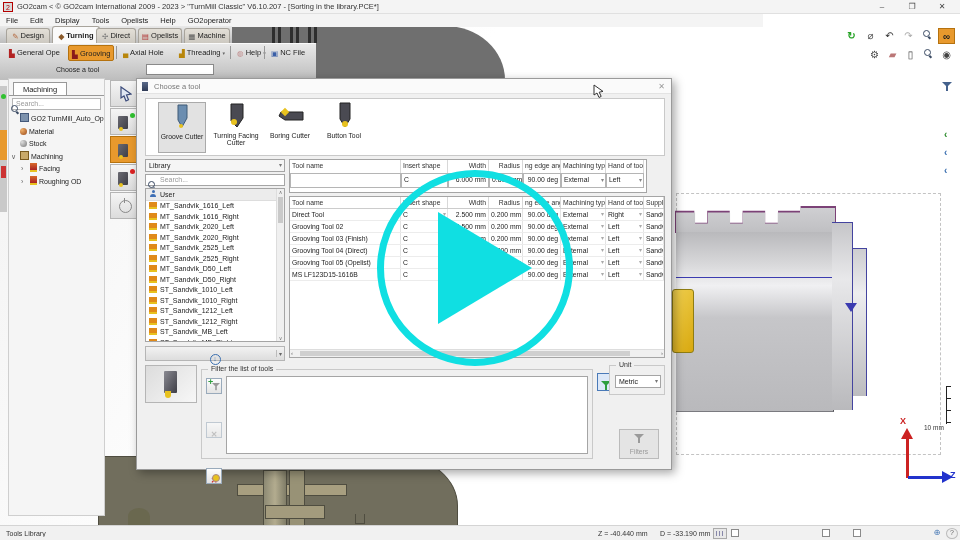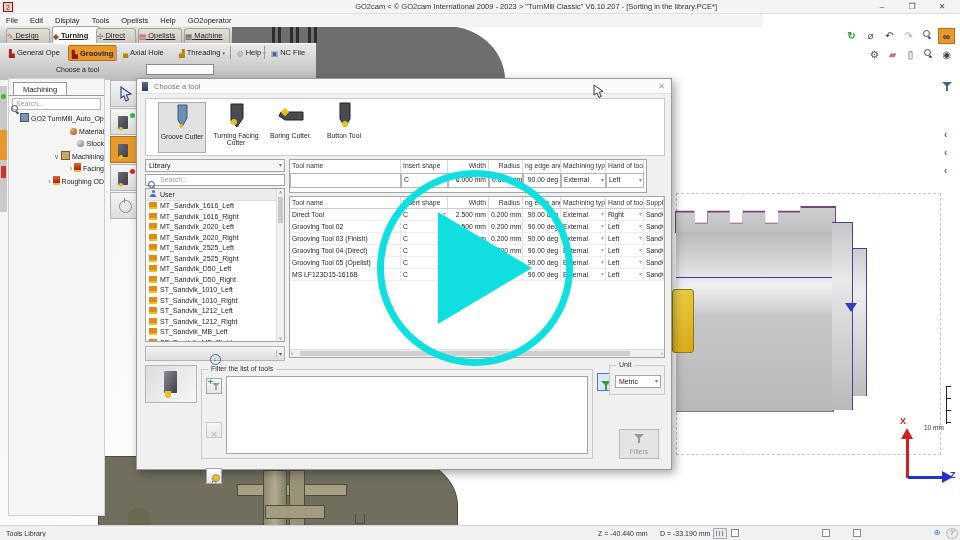--- a/index.html
+++ b/index.html
@@ -1,43 +1,43 @@
 <!DOCTYPE html>
 <html><head>
 <meta charset="utf-8">
 <style>
   html,body{margin:0;padding:0;background:#444;}
   #screen{position:relative;width:960px;height:540px;overflow:hidden;background:#fff;
           font-family:"Liberation Sans",sans-serif;color:#222;cursor:default;}
   .abs{position:absolute;box-sizing:border-box;}
-  .nowrap{white-space:nowrap;overflow:hidden;text-align:right;}
+  .nowrap{white-space:nowrap;overflow:hidden;}
   
   .titlebar{left:0;top:0;width:960px;height:14px;background:#f4f4f4;border-bottom:1px solid #e0e0e0;font-size:7.5px;color:#333;}
   .appicon{left:3px;top:2px;width:10px;height:10px;background:#d9d9d9;border:1px solid #b40000;color:#b40000;font-size:7px;line-height:9px;text-align:center;}
   .winbtn{top:0;width:20px;height:14px;text-align:center;font-size:8px;line-height:14px;color:#444;}
   .menubar{left:0;top:14px;width:763px;height:13px;background:#f4f4f4;font-size:7.5px;}
   .menuitem{display:inline-block;padding:2px 6px 0 6px;}
   
   .vp{left:0;top:26px;width:960px;height:500px;background:linear-gradient(120deg,#f2f2f2,#ffffff 40%);}
   .darkzone{background:#6f6f6f;}
   .bar{background:#2e2e2e;}
   .dashbox{border:1px dashed #c3c3c3;}
   
   .teethP{background:#7c4277;clip-path:polygon(0% 18%,12% 18%,12% 62%,20% 62%,20% 18%,34% 18%,34% 62%,42% 62%,42% 18%,56% 18%,56% 62%,64% 62%,64% 18%,78% 18%,78% 0%,100% 0%,100% 100%,0% 100%);}
   .teethG{background:linear-gradient(#cfcfd2,#bfbfc2);clip-path:polygon(0% 18%,12% 18%,12% 62%,20% 62%,20% 18%,34% 18%,34% 62%,42% 62%,42% 18%,56% 18%,56% 62%,64% 62%,64% 18%,78% 18%,78% 0%,100% 0%,100% 100%,0% 100%);}
   .body3d{background:linear-gradient(#b9b9bc,#d8d8da 18%,#f0f0f2 30%,#c6c6c9 48%,#b9b9bc);border-right:1px solid #55555a;border-bottom:1px solid #7a7a7f;}
   
   .olive{background:#716e5d;border:1px solid #4f4d40;}
   
   .ribbonA{background:linear-gradient(#e9e9e9,#bdbdbd);}
   .tab{top:28px;height:15px;border:1px solid #a8a49c;border-bottom:none;border-radius:3px 3px 0 0;
-       background:linear-gradient(#e3dfd7,#cdc9c1);font-size:7.5px;line-height:14px;text-decoration:underline;}
+       background:linear-gradient(#e3dfd7,#cdc9c1);font-size:7.5px;text-align:center;line-height:14px;}
   .tab.active{top:26px;height:17px;background:#fafafa;line-height:17px;font-weight:bold;}
   .rbtn{top:45px;height:16px;font-size:7.5px;line-height:15px;padding:0 3px;border-radius:2px;}
-  .rbtn.active{background:#e8992d;border:1px solid #b5720f;font-weight:bold;}
+  .rbtn.active{background:#e8992d;border:1px solid #b5720f;}
   .icn{display:inline-block;vertical-align:-1px;}
   .sep{top:46px;width:1px;height:13px;background:#999;}
   
   .tbico{width:17px;height:16px;text-align:center;font-size:10px;line-height:16px;color:#444;}
   
   .mag{position:relative;display:inline-block;width:9px;height:9px;}
   .mag::before{content:"";position:absolute;left:0;top:0;width:5px;height:5px;border:1.4px solid #3a4a63;border-radius:50%;}
   .mag::after{content:"";position:absolute;left:6px;top:6px;width:3px;height:1.6px;background:#3a4a63;transform:rotate(45deg);transform-origin:0 0;}
   
   .funnel{position:relative;display:inline-block;width:10px;height:10px;}

